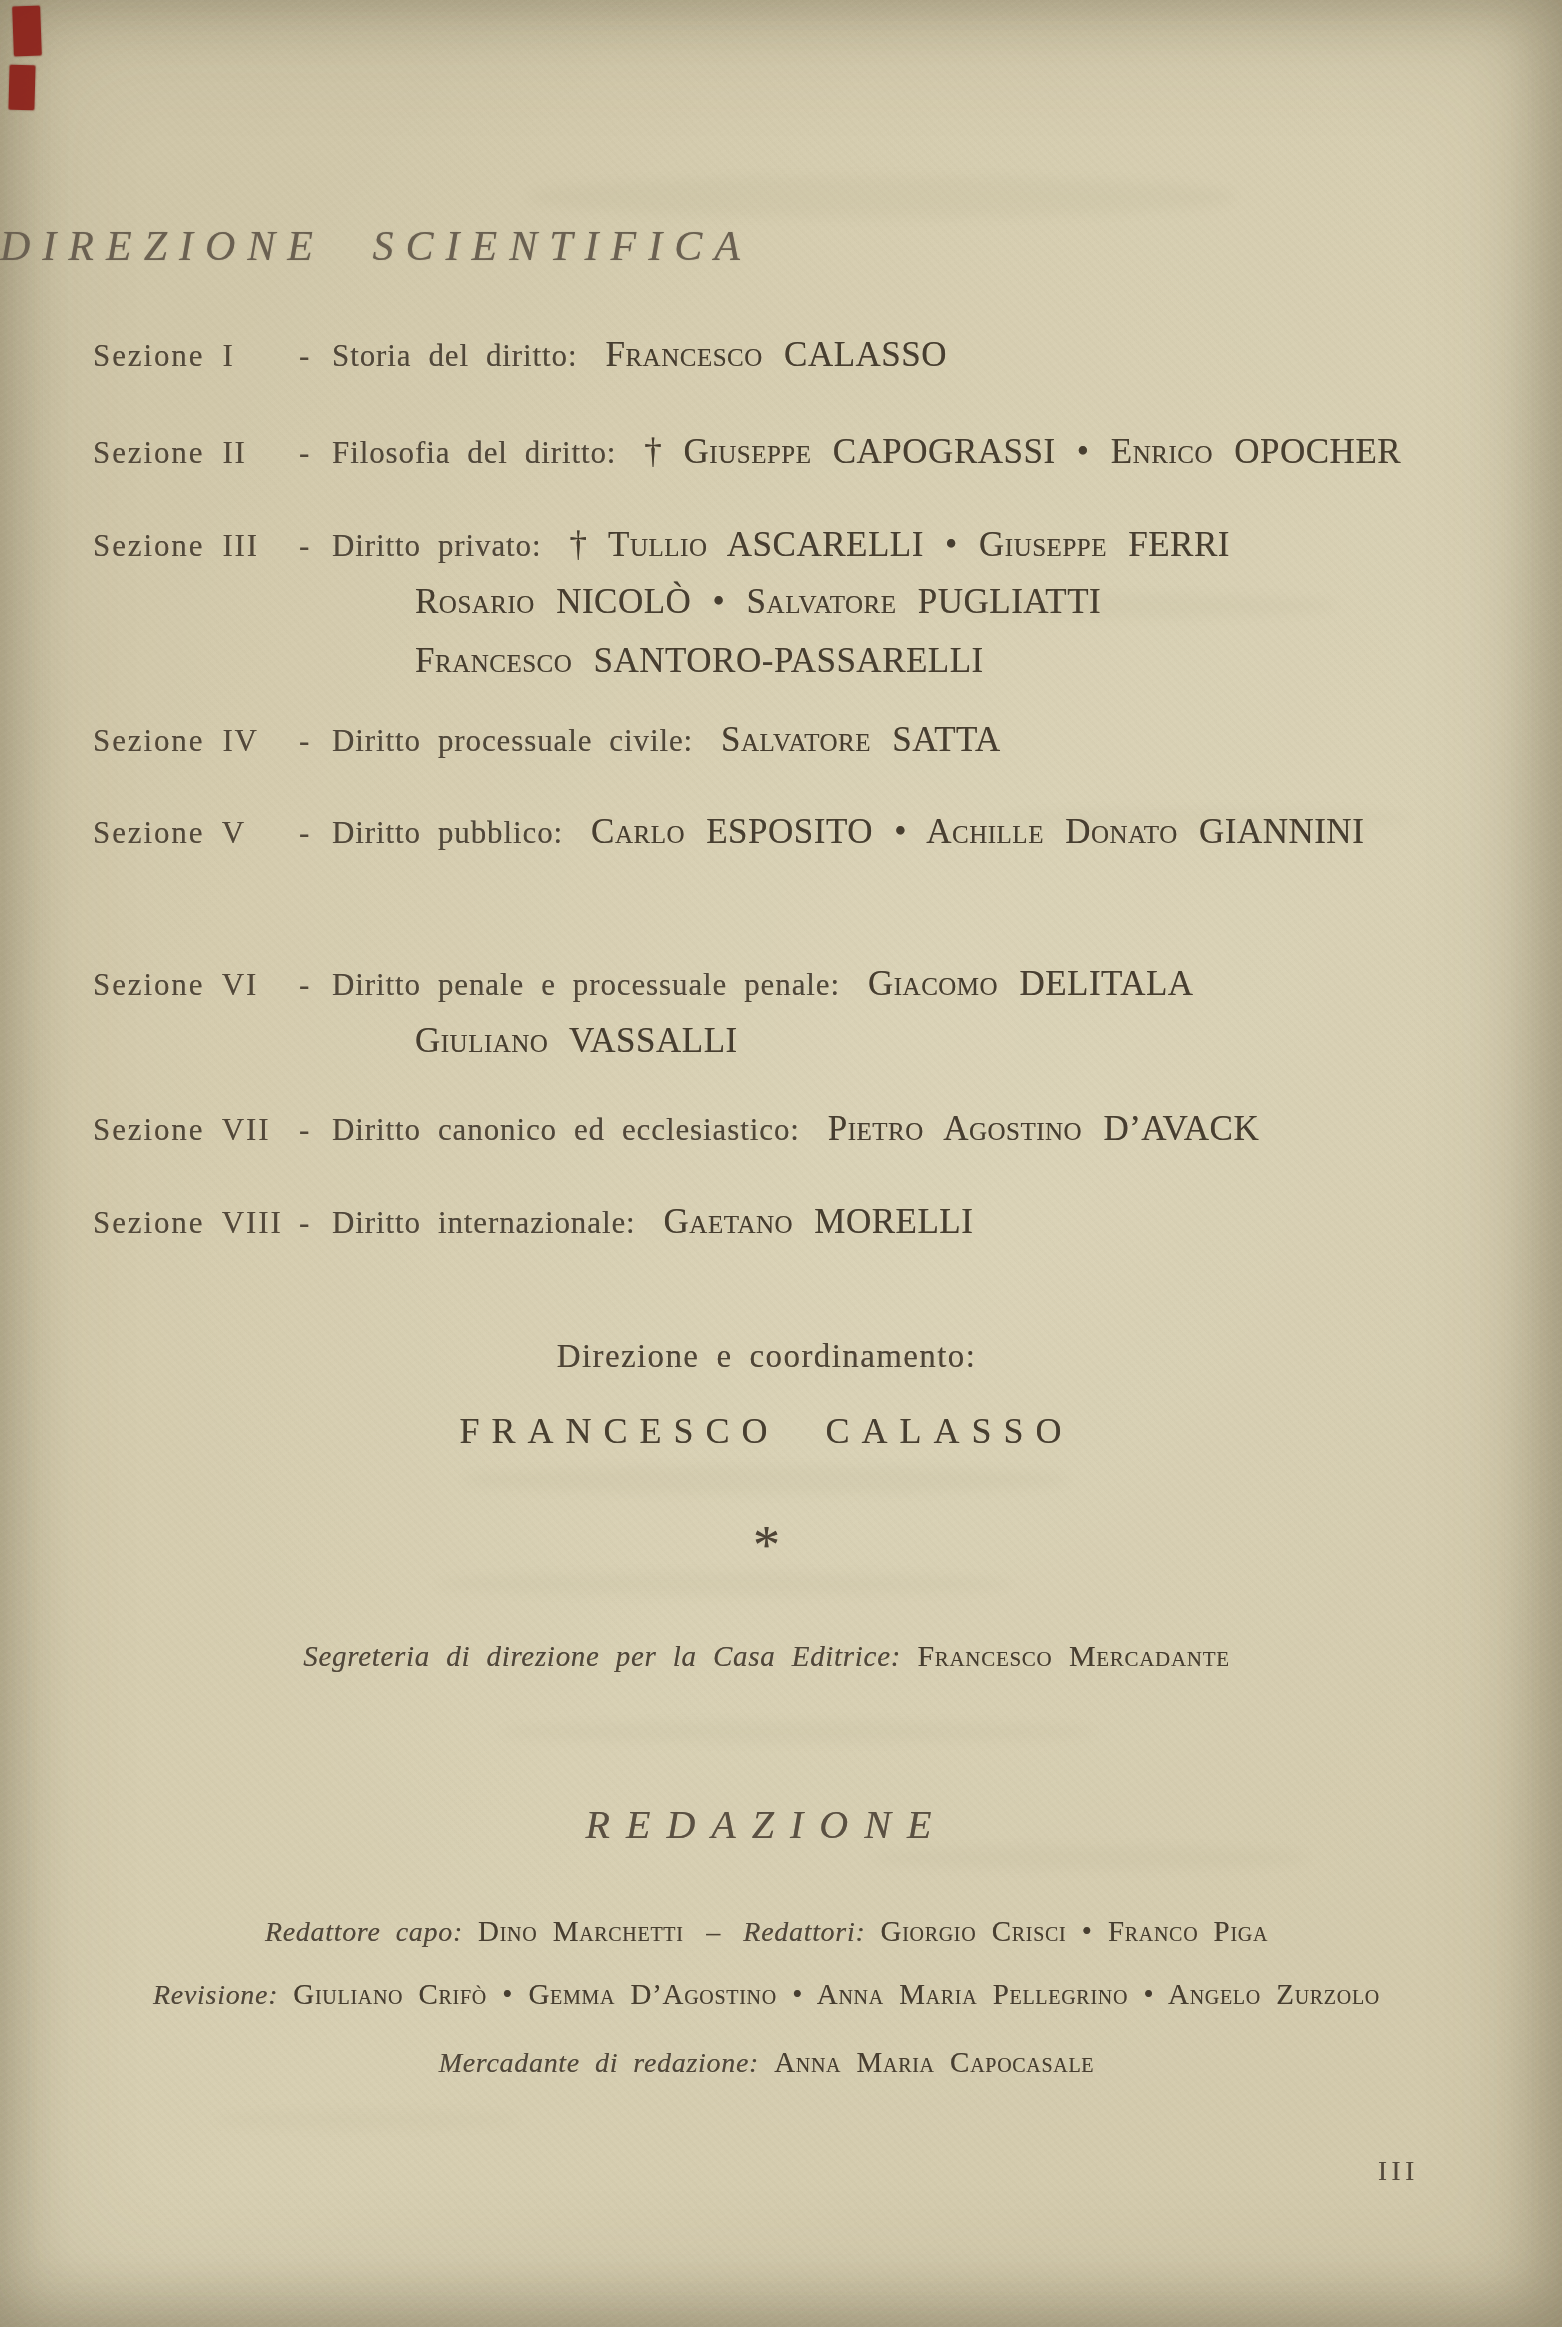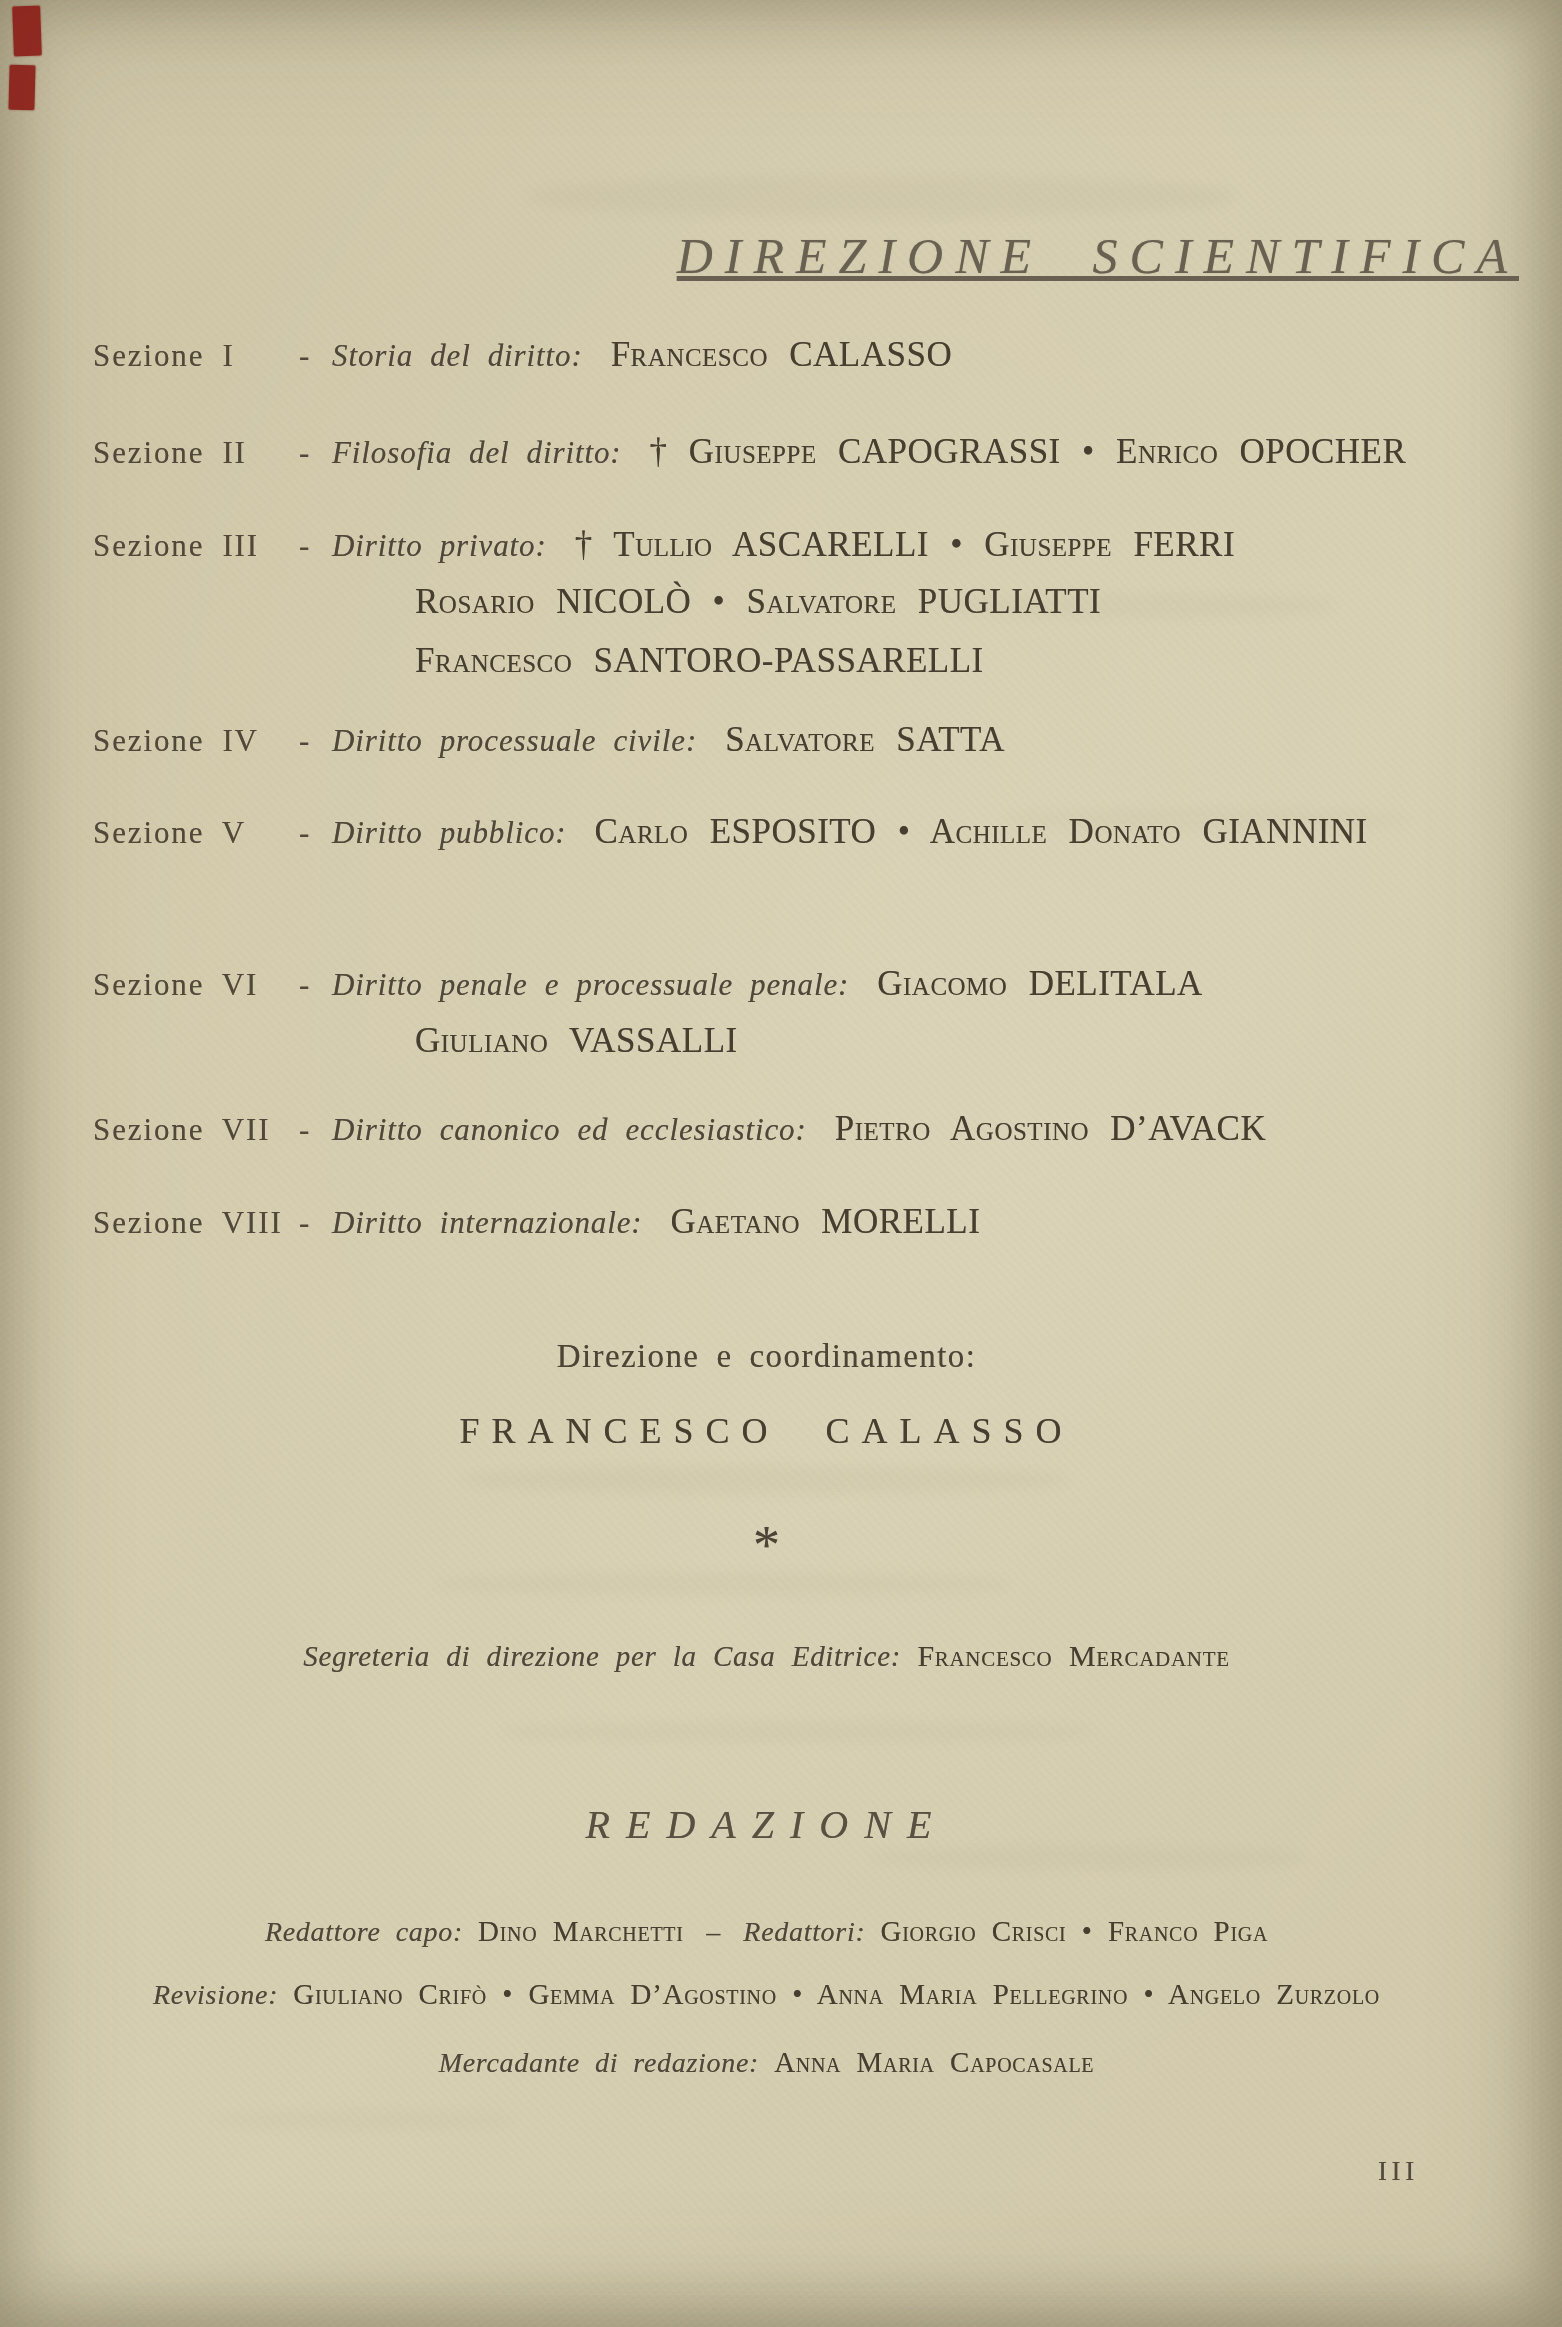--- a/index.html
+++ b/index.html
@@ -31,37 +31,36 @@
     position:absolute;border-radius:50%/45%;
     background:#85805e;filter:blur(5.6px);pointer-events:none;
   }
   .red-mark{
     position:absolute;background:#8c2019;border-radius:1.9px;
     filter:blur(0.5px);opacity:0.93;
     box-shadow:0 0 1.9px rgba(90,20,15,0.6);
   }
   .title{
     position:absolute;top:197px;left:0;right:43px;
-    text-align:right;
+    text-align:left;
     font-style:italic;font-weight:400;
-    font-size:50px;line-height:1;
+    font-size:42px;line-height:1;
     letter-spacing:12px;word-spacing:25px;
     color:#6a6051;
     text-shadow:0 0 0.9px rgba(106,96,81,0.5);
-    text-decoration:underline;
   }
   .row{
     position:absolute;left:93px;right:26px;
     display:grid;grid-template-columns:206px 33px 1fr;
     font-size:31px;line-height:1.21;
     letter-spacing:0.9px;word-spacing:8.3px;
   }
   .row .label{white-space:nowrap;letter-spacing:1.9px;color:#52483a;}
   .row .dash{color:#52483a;}
-  .subject{font-style:italic;color:#50473a;margin-right:11px;}
+  .subject{color:#50473a;margin-right:11px;}
   .sc{font-variant:small-caps;color:#473e30;}
   .names{font-size:35px;line-height:1;word-spacing:12px;letter-spacing:0.5px;}
   .extra{display:block;margin-top:16.7px;padding-left:83px;font-size:35px;word-spacing:12px;letter-spacing:0.5px;}
   .centered{position:absolute;left:0;right:37px;text-align:center;white-space:nowrap;margin-left:8px;}
   .coord-heading{top:1338px;font-size:33px;letter-spacing:1.4px;word-spacing:7.4px;color:#4e4436;}
   .coord-name{top:1410px;font-size:36px;letter-spacing:12px;word-spacing:25px;color:#473e30;}
   .star-sep{top:1514px;font-size:54px;color:#4e4436;letter-spacing:0;}
   .secretariat{top:1639px;font-size:29px;word-spacing:8.3px;letter-spacing:0.7px;}
   .secretariat .it{font-style:italic;color:#50473a;}
   .secretariat .sc{font-size:30px;}

